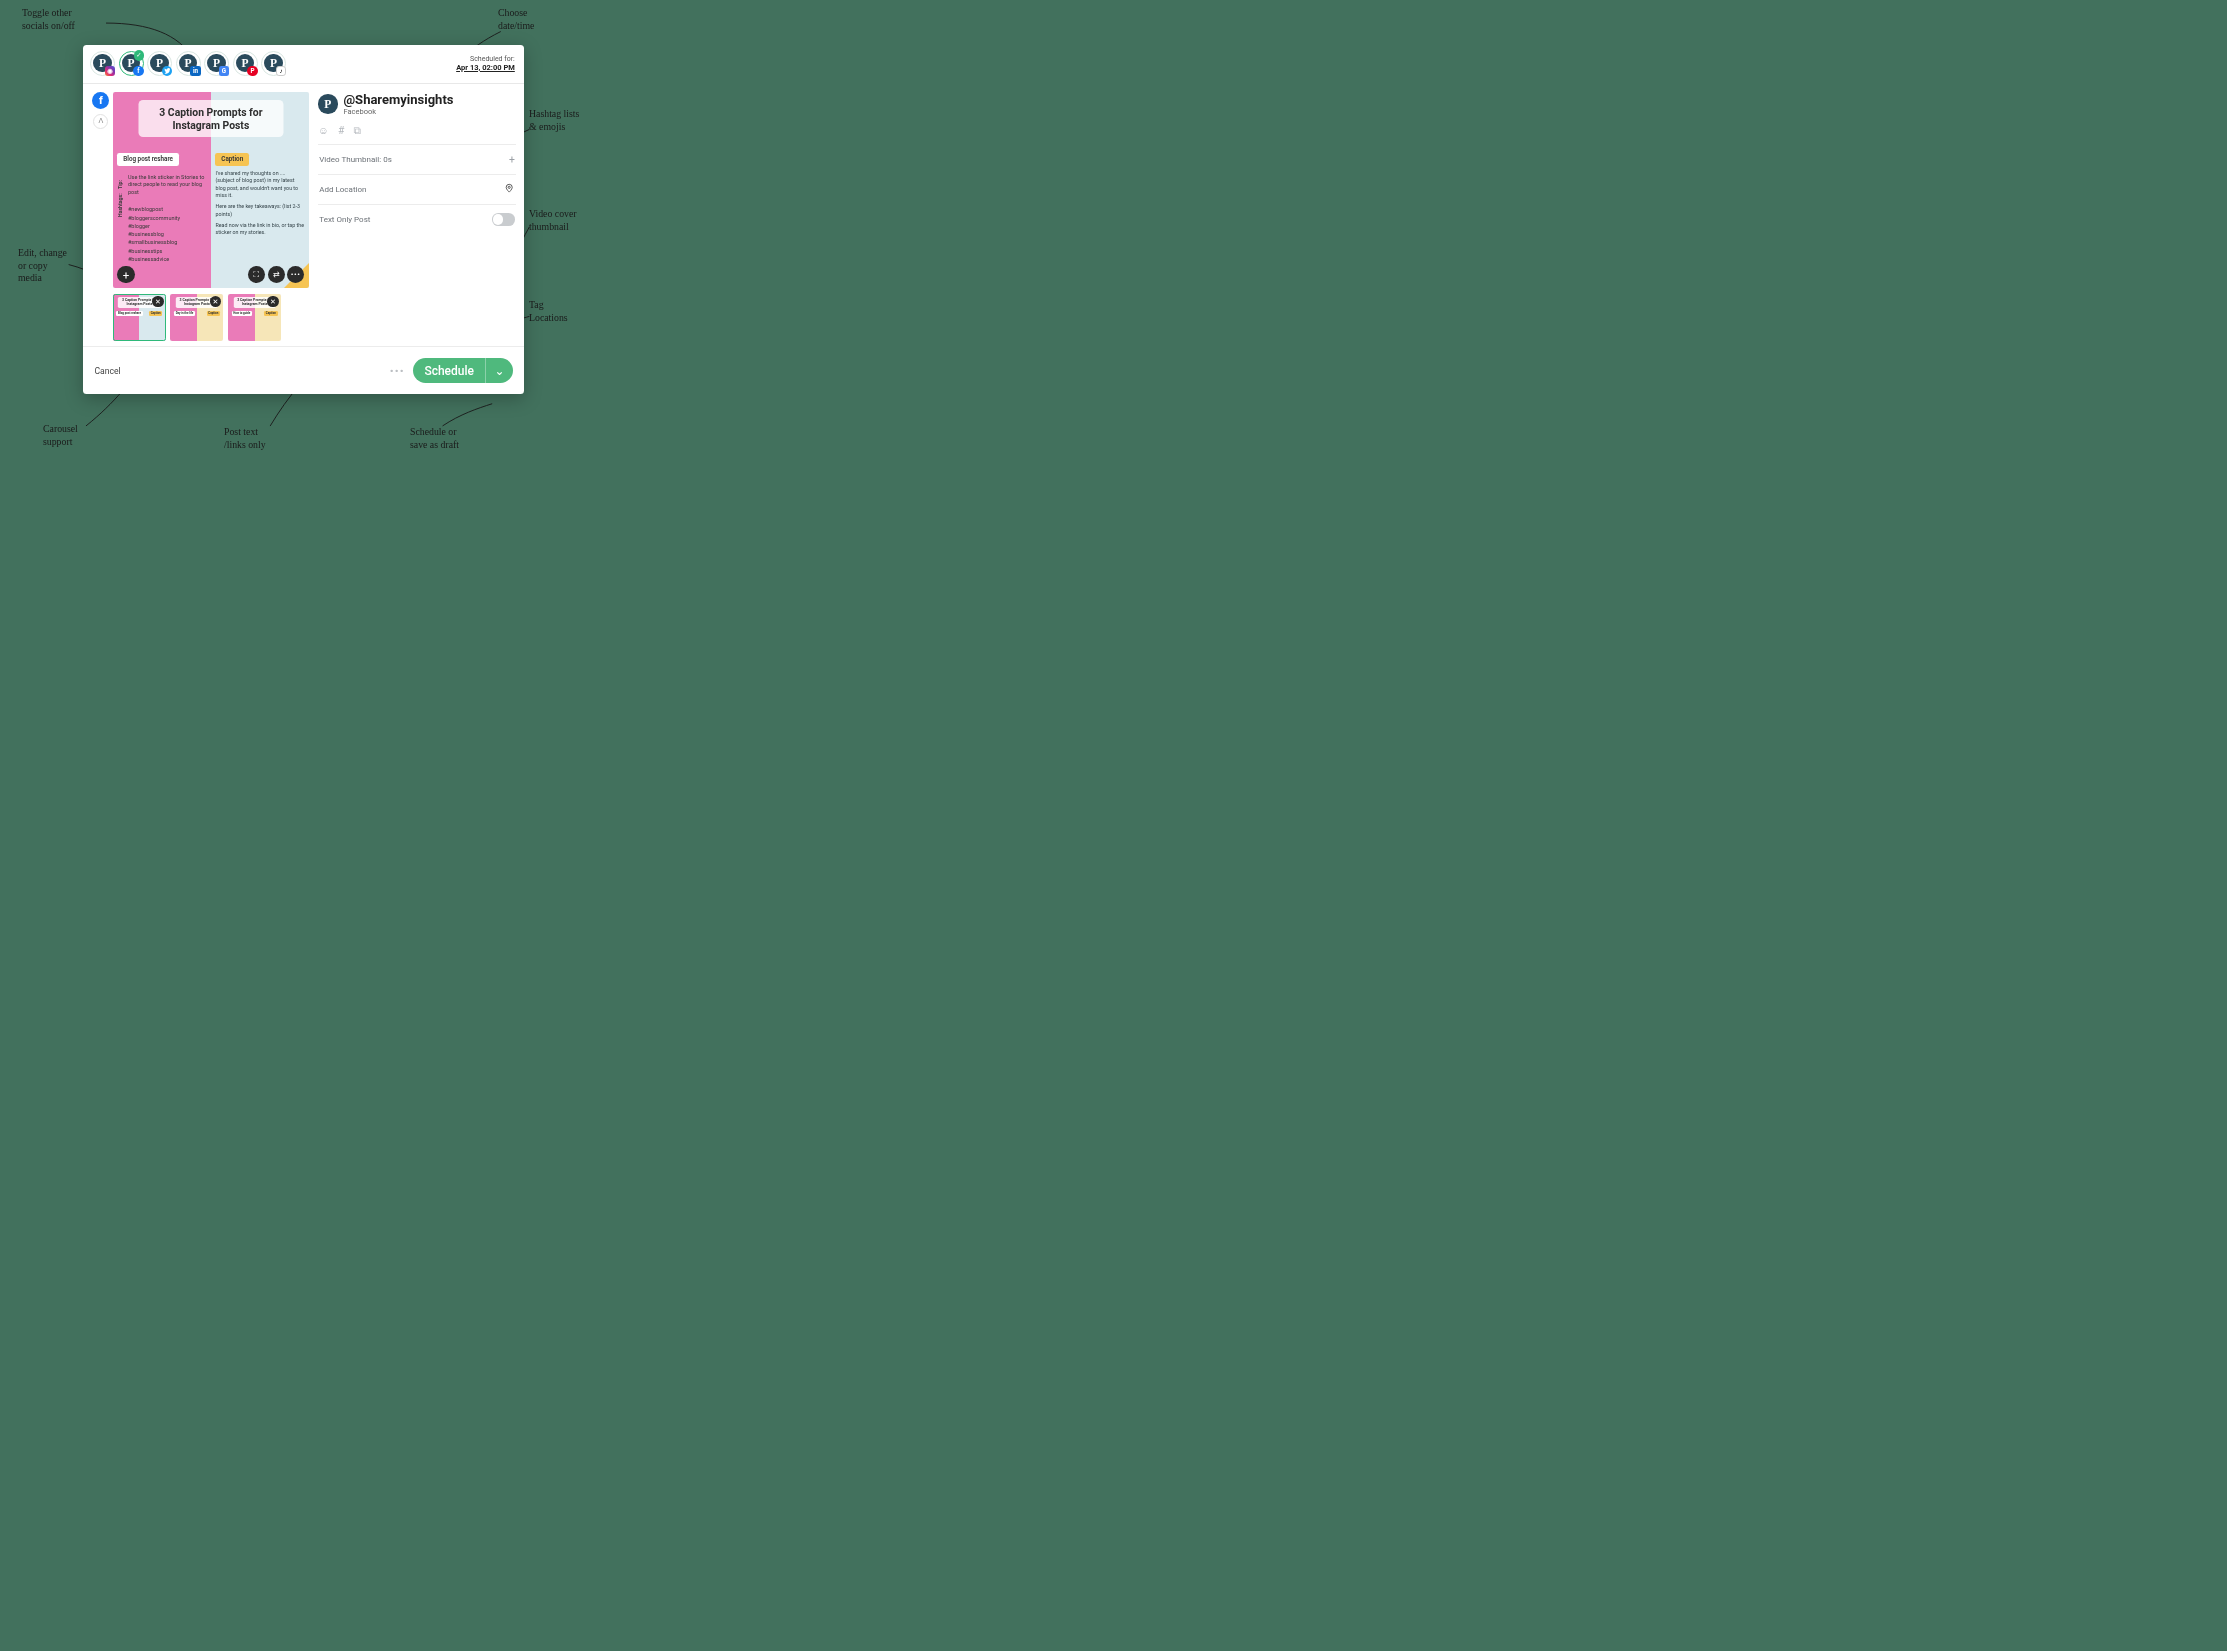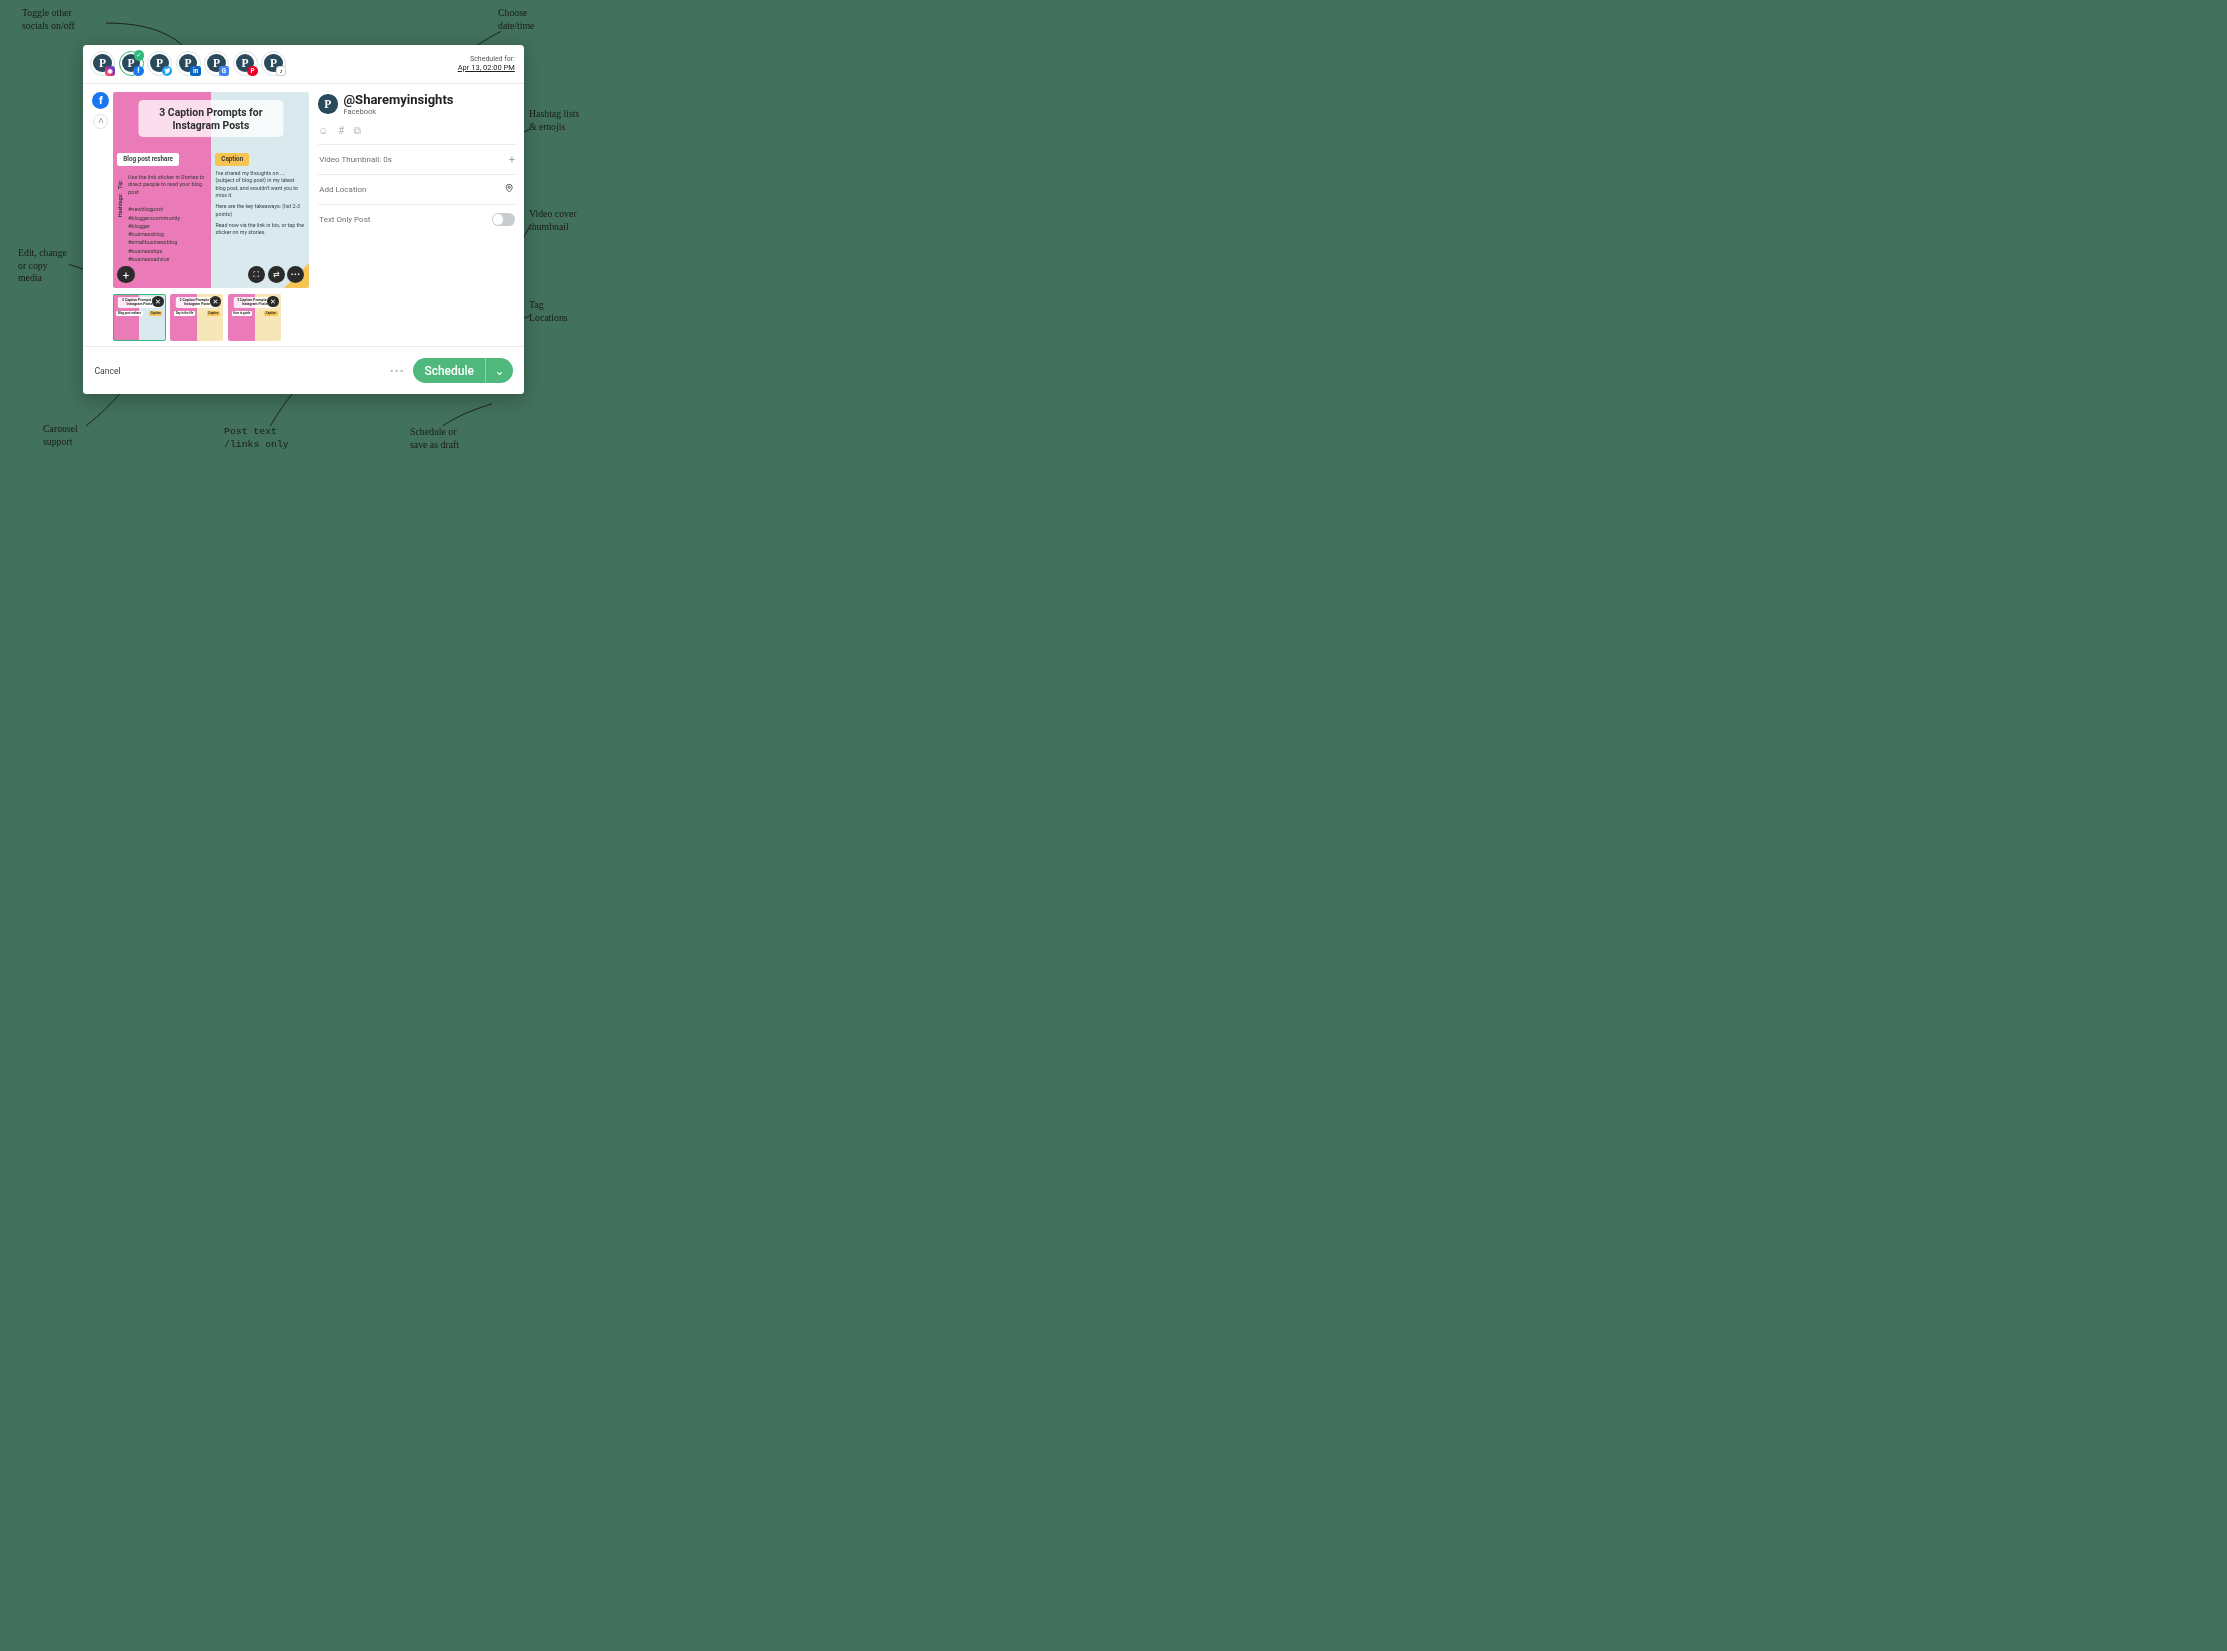--- a/index.html
+++ b/index.html
@@ -72,21 +72,21 @@
   .gmb-badge{ background:#4285f4;}
   .pin-badge{ background:#e60023; border-radius:50%;}
   .tt-badge { background:#fff; color:#000; border:0.6px solid #ccc; border-radius:2.9px;}
   .check-badge {
     position:absolute; top:-1.7px; right:-1.7px; width:10.4px; height:10.4px;
     background:#2fb97a; border-radius:50%; display:flex;align-items:center;justify-content:center;
     color:#fff; font-size:6.3px;
   }
   .sched-block { text-align: right; font-size: 7.5px; color:#333;}
   .sched-label { font-size: 7px; color:#555; }
-  .sched-value { text-decoration: underline; cursor:pointer; font-weight:400; color:#222; }
+  .sched-value { text-decoration: underline; cursor:pointer; font-weight:700; color:#222; }
 
   
   .body {
     display:flex; gap:0;
     padding: 8px 8px 5.8px 8px;
   }
   .left-col {
     width: 19.6px;
     display:flex; flex-direction:column; align-items:center; gap:4.6px;
   }
@@ -216,21 +216,21 @@
 &amp; emojis</div>
 <div class="annotation" style="left:529px; top:208px;">Video cover
 thumbnail</div>
 <div class="annotation" style="left:529px; top:299px;">Tag
 Locations</div>
 <div class="annotation" style="left:18px; top:247px;">Edit, change
 or copy
 media</div>
 <div class="annotation" style="left:43px; top:423px;">Carousel
 support</div>
-<div class="annotation" style="left:224px; top:426px;font-family:Liberation Mono, monospace;">Post text
+<div class="annotation" style="left:224px; top:426px;">Post text
 /links only</div>
 <div class="annotation" style="left:410px; top:426px;">Schedule or
 save as draft</div>
 
 <svg class="arrow" style="left:0;top:0;" width="742" height="550" viewBox="0 0 1290 956">
   <g stroke="#1a1a1a" stroke-width="1.6" fill="none" stroke-linecap="round">
     <path d="M185 40 C 260 40, 310 60, 335 100"></path>
     <path d="M870 55 C 840 70, 820 85, 810 95"></path>
     <path d="M920 225 C 820 270, 730 350, 680 420"></path>
     <path d="M920 395 C 900 430, 890 460, 870 478"></path>

